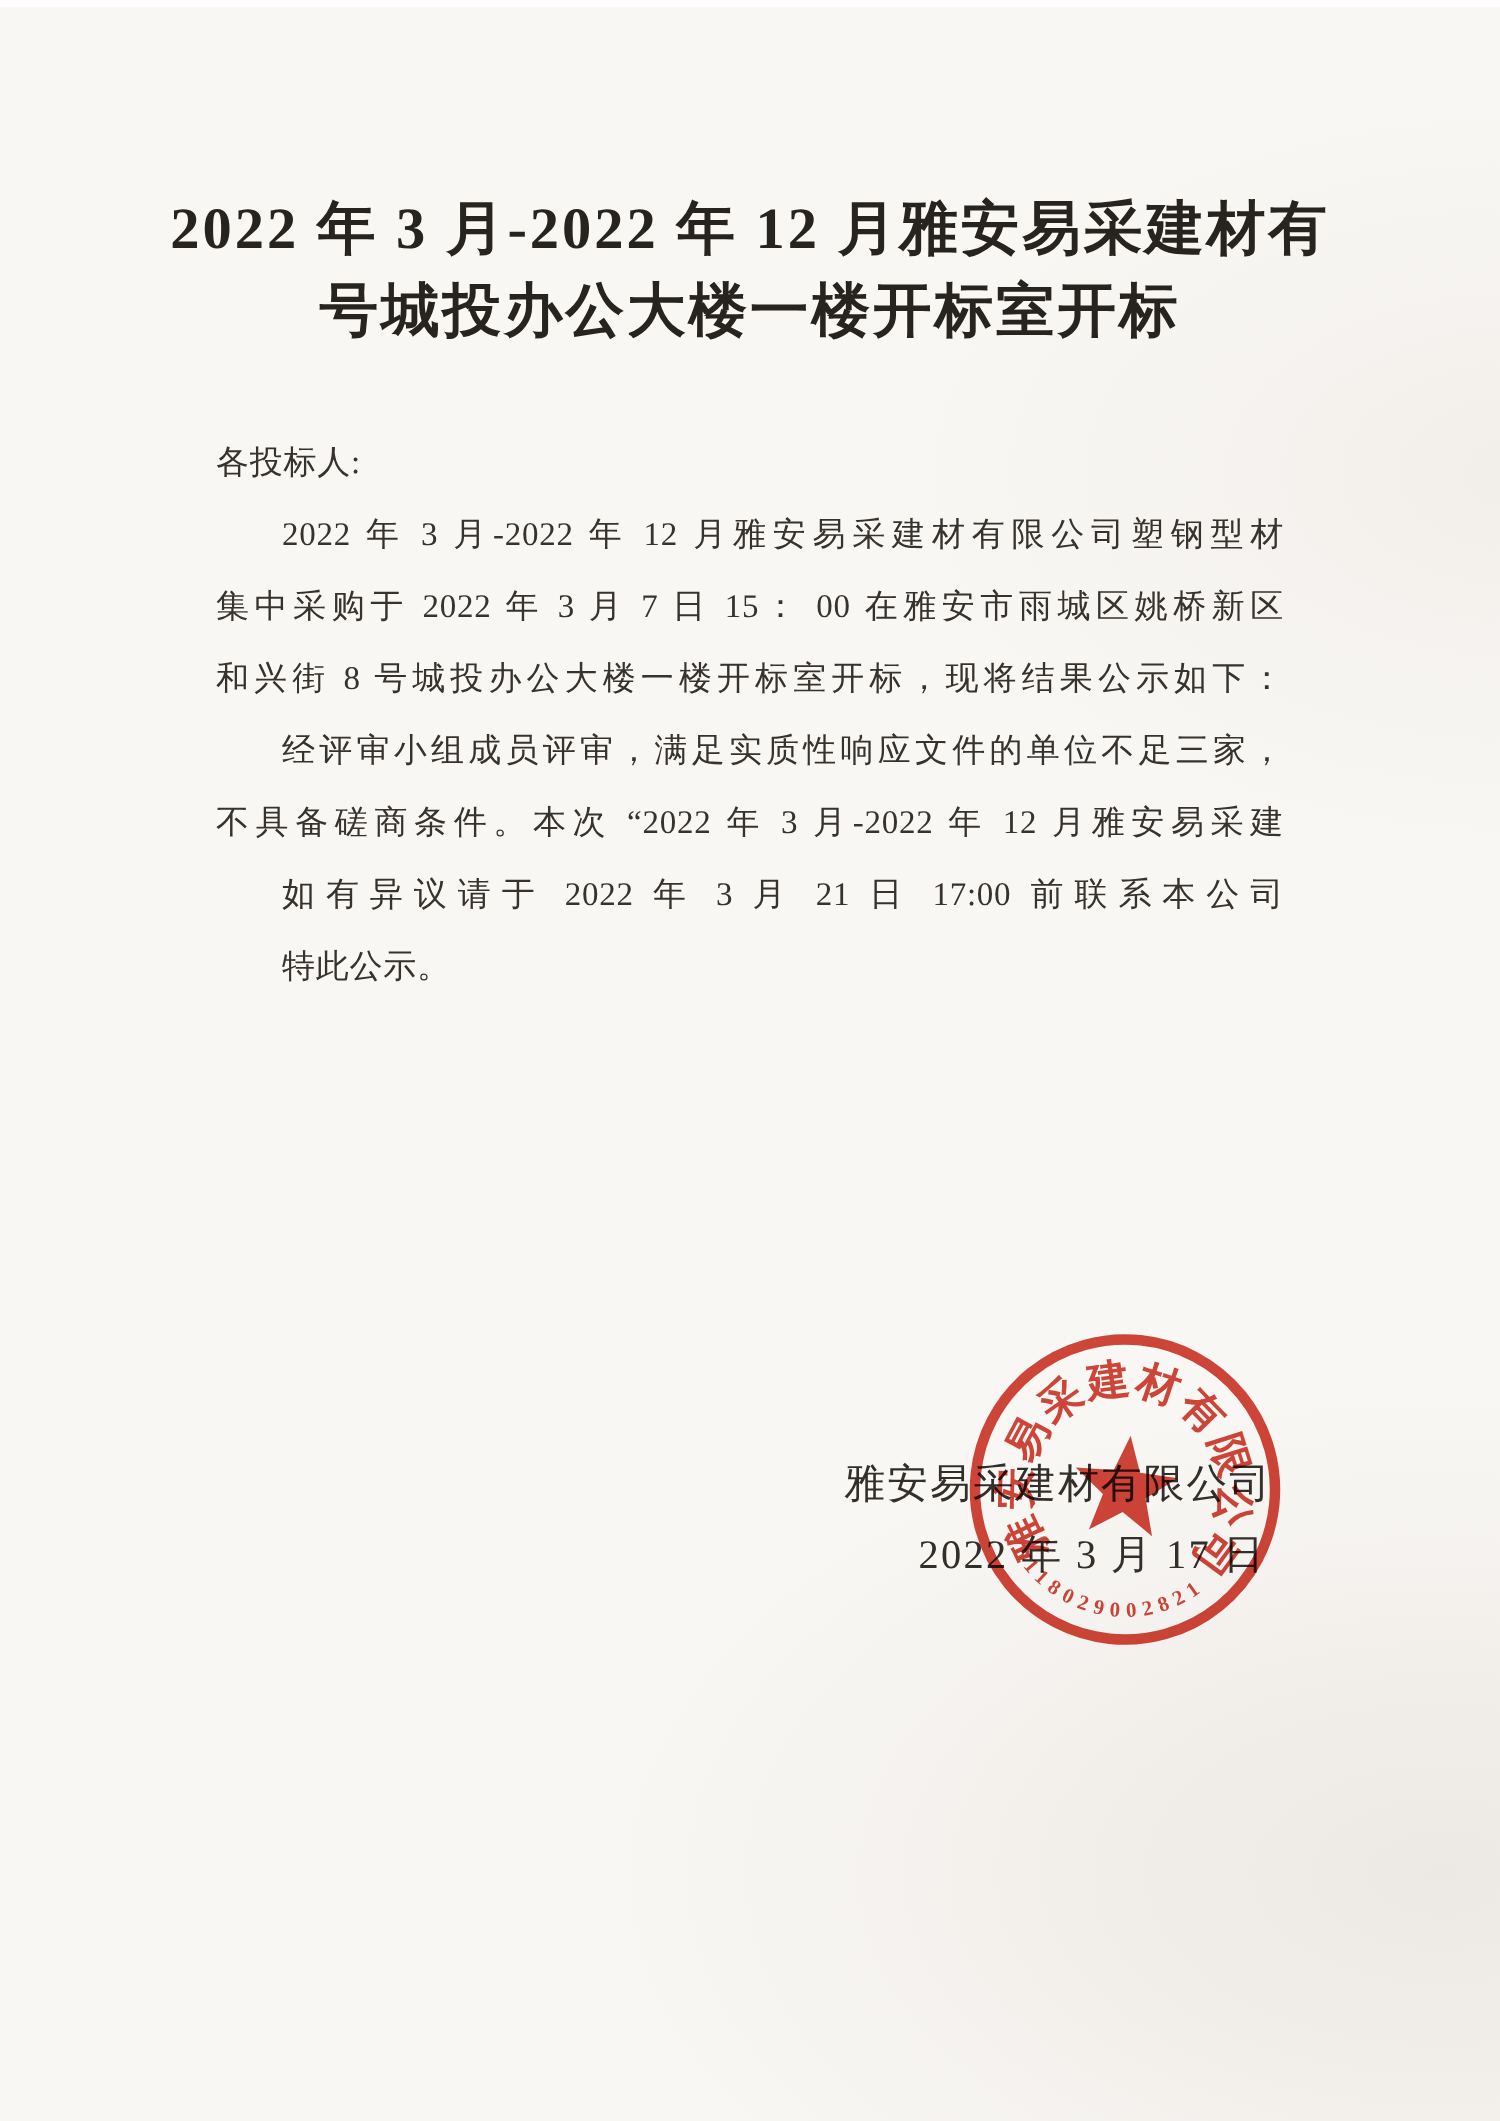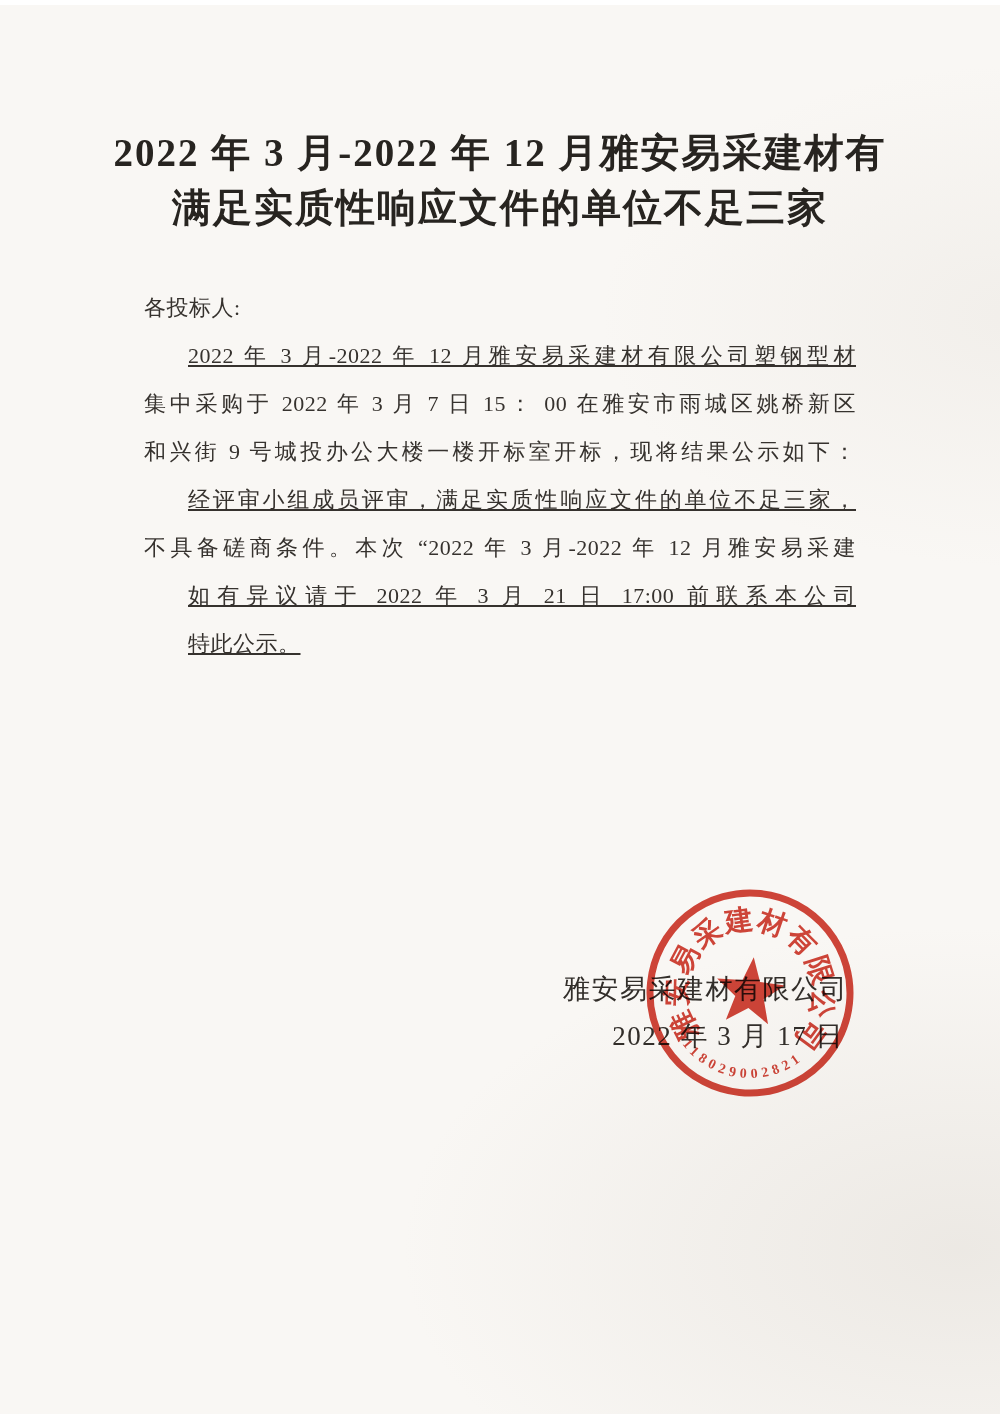--- a/index.html
+++ b/index.html
@@ -40,21 +40,21 @@
     line-height: 48px;
     letter-spacing: 0.5px;
     white-space: nowrap;
   }
   .body-line.wrap { white-space: normal; }
   .body-line.just {
     white-space: normal;
     text-align: justify;
     text-align-last: justify;
   }
-  .body-line.indent { text-indent: 2em; text-decoration: underline; }
+  .body-line.indent { text-indent: 2em; }
   .signature-company {
     position: absolute;
     top: 966px;
     right: 152px;
     font-size: 27px;
     letter-spacing: 1.5px;
     color: #322e2a;
     z-index: 2;
   }
   .signature-date {
@@ -86,28 +86,28 @@
   .stamp .arc-chars { font-size: 28px; letter-spacing: 2px; }
   .stamp .arc-serial { font-size: 14px; letter-spacing: 4.5px; }
 </style>
 </head>
 <body>
 
 <div class="page">
 
   <div class="title">
     <div>2022 年 3 月-2022 年 12 月雅安易采建材有</div>
-    <div>满足实质性响应文件的单位不足三家</div>
+    <div>号城投办公大楼一楼开标室开标</div>
   </div>
 
   <div class="body-block">
     <div class="body-line">各投标人:</div>
     <div class="body-line just indent">2022 年 3 月-2022 年 12 月雅安易采建材有限公司塑钢型材</div>
     <div class="body-line just">集中采购于 2022 年 3 月 7 日 15： 00 在雅安市雨城区姚桥新区</div>
-    <div class="body-line just">和兴街 9 号城投办公大楼一楼开标室开标，现将结果公示如下：</div>
+    <div class="body-line just">和兴街 8 号城投办公大楼一楼开标室开标，现将结果公示如下：</div>
     <div class="body-line just indent">经评审小组成员评审，满足实质性响应文件的单位不足三家，</div>
     <div class="body-line just">不具备磋商条件。本次 “2022 年 3 月-2022 年 12 月雅安易采建</div>
     <div class="body-line just indent">如有异议请于 2022 年 3 月 21 日 17:00 前联系本公司</div>
     <div class="body-line wrap indent">特此公示。</div>
   </div>
 
   <div class="signature-company">雅安易采建材有限公司</div>
   <div class="signature-date">2022 年 3 月 17 日</div>
 
   <div class="stamp">

